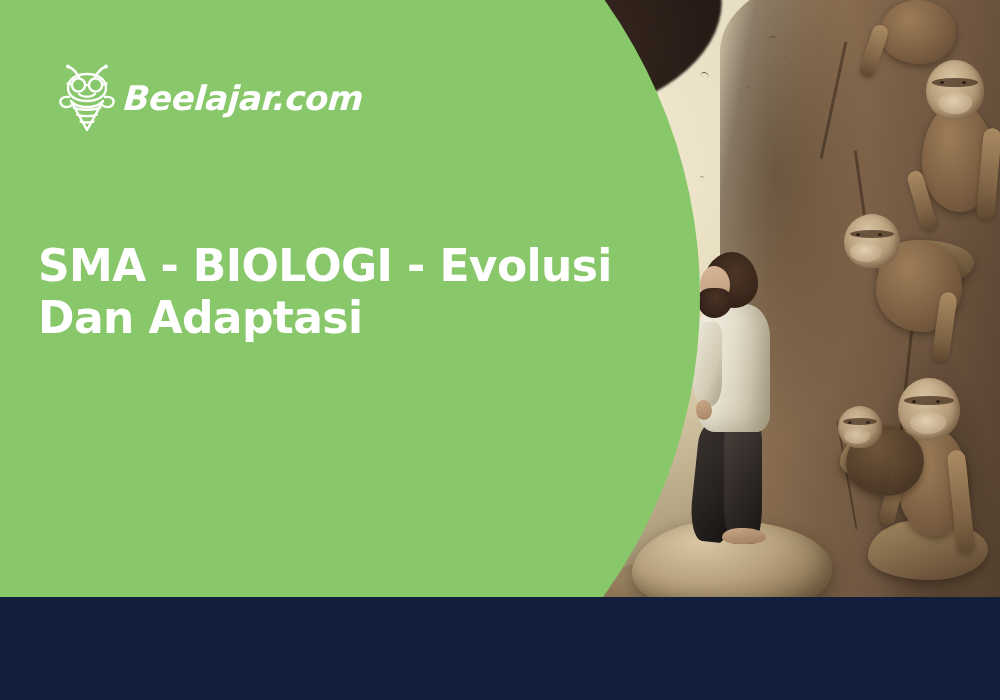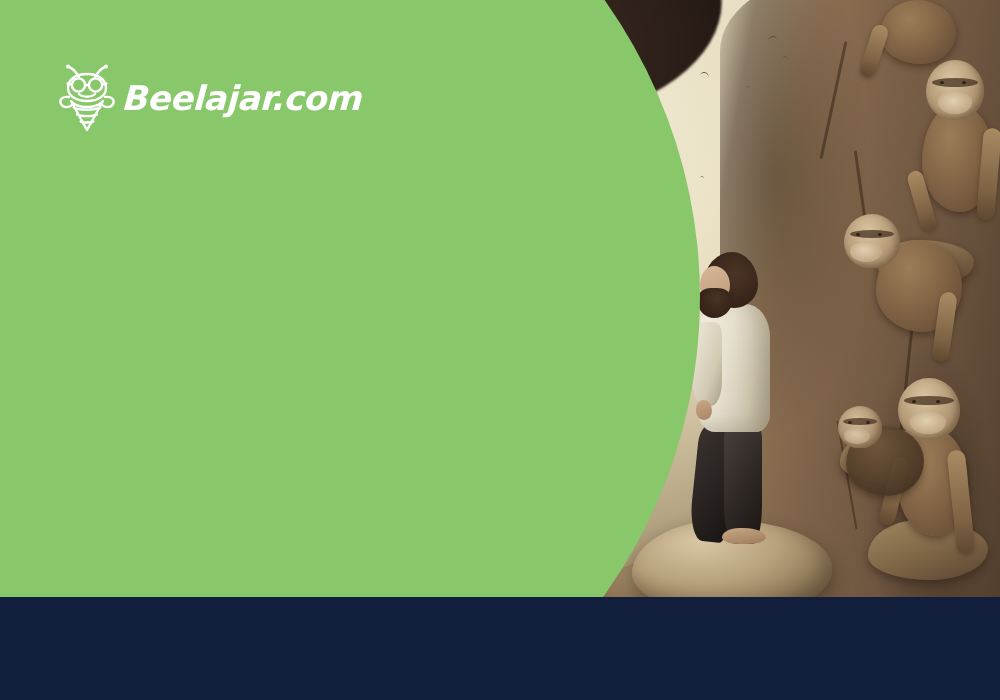--- a/index.html
+++ b/index.html
@@ -407,16 +407,17 @@
 
         <path d="M13 38 C13 38, 17 44, 29 44 C41 44, 45 38, 45 38 L29 67 Z"></path>
         <path d="M15.8 44.5 C20 47.4, 38 47.4, 42.2 44.5"></path>
         <path d="M19.2 51.5 C22.4 53.6, 35.6 53.6, 38.8 51.5"></path>
         <path d="M22.6 58.5 C24.6 59.8, 33.4 59.8, 35.4 58.5"></path>
       </g>
     </svg>
     <span class="logo-word">Beelajar.com</span>
   </div>
 
+  <h1 class="headline">SMA - BIOLOGI - Evolusi Dan Adaptasi</h1>
 
   <div class="footer-bar"></div>
 
 </div>
 
 </body></html>

